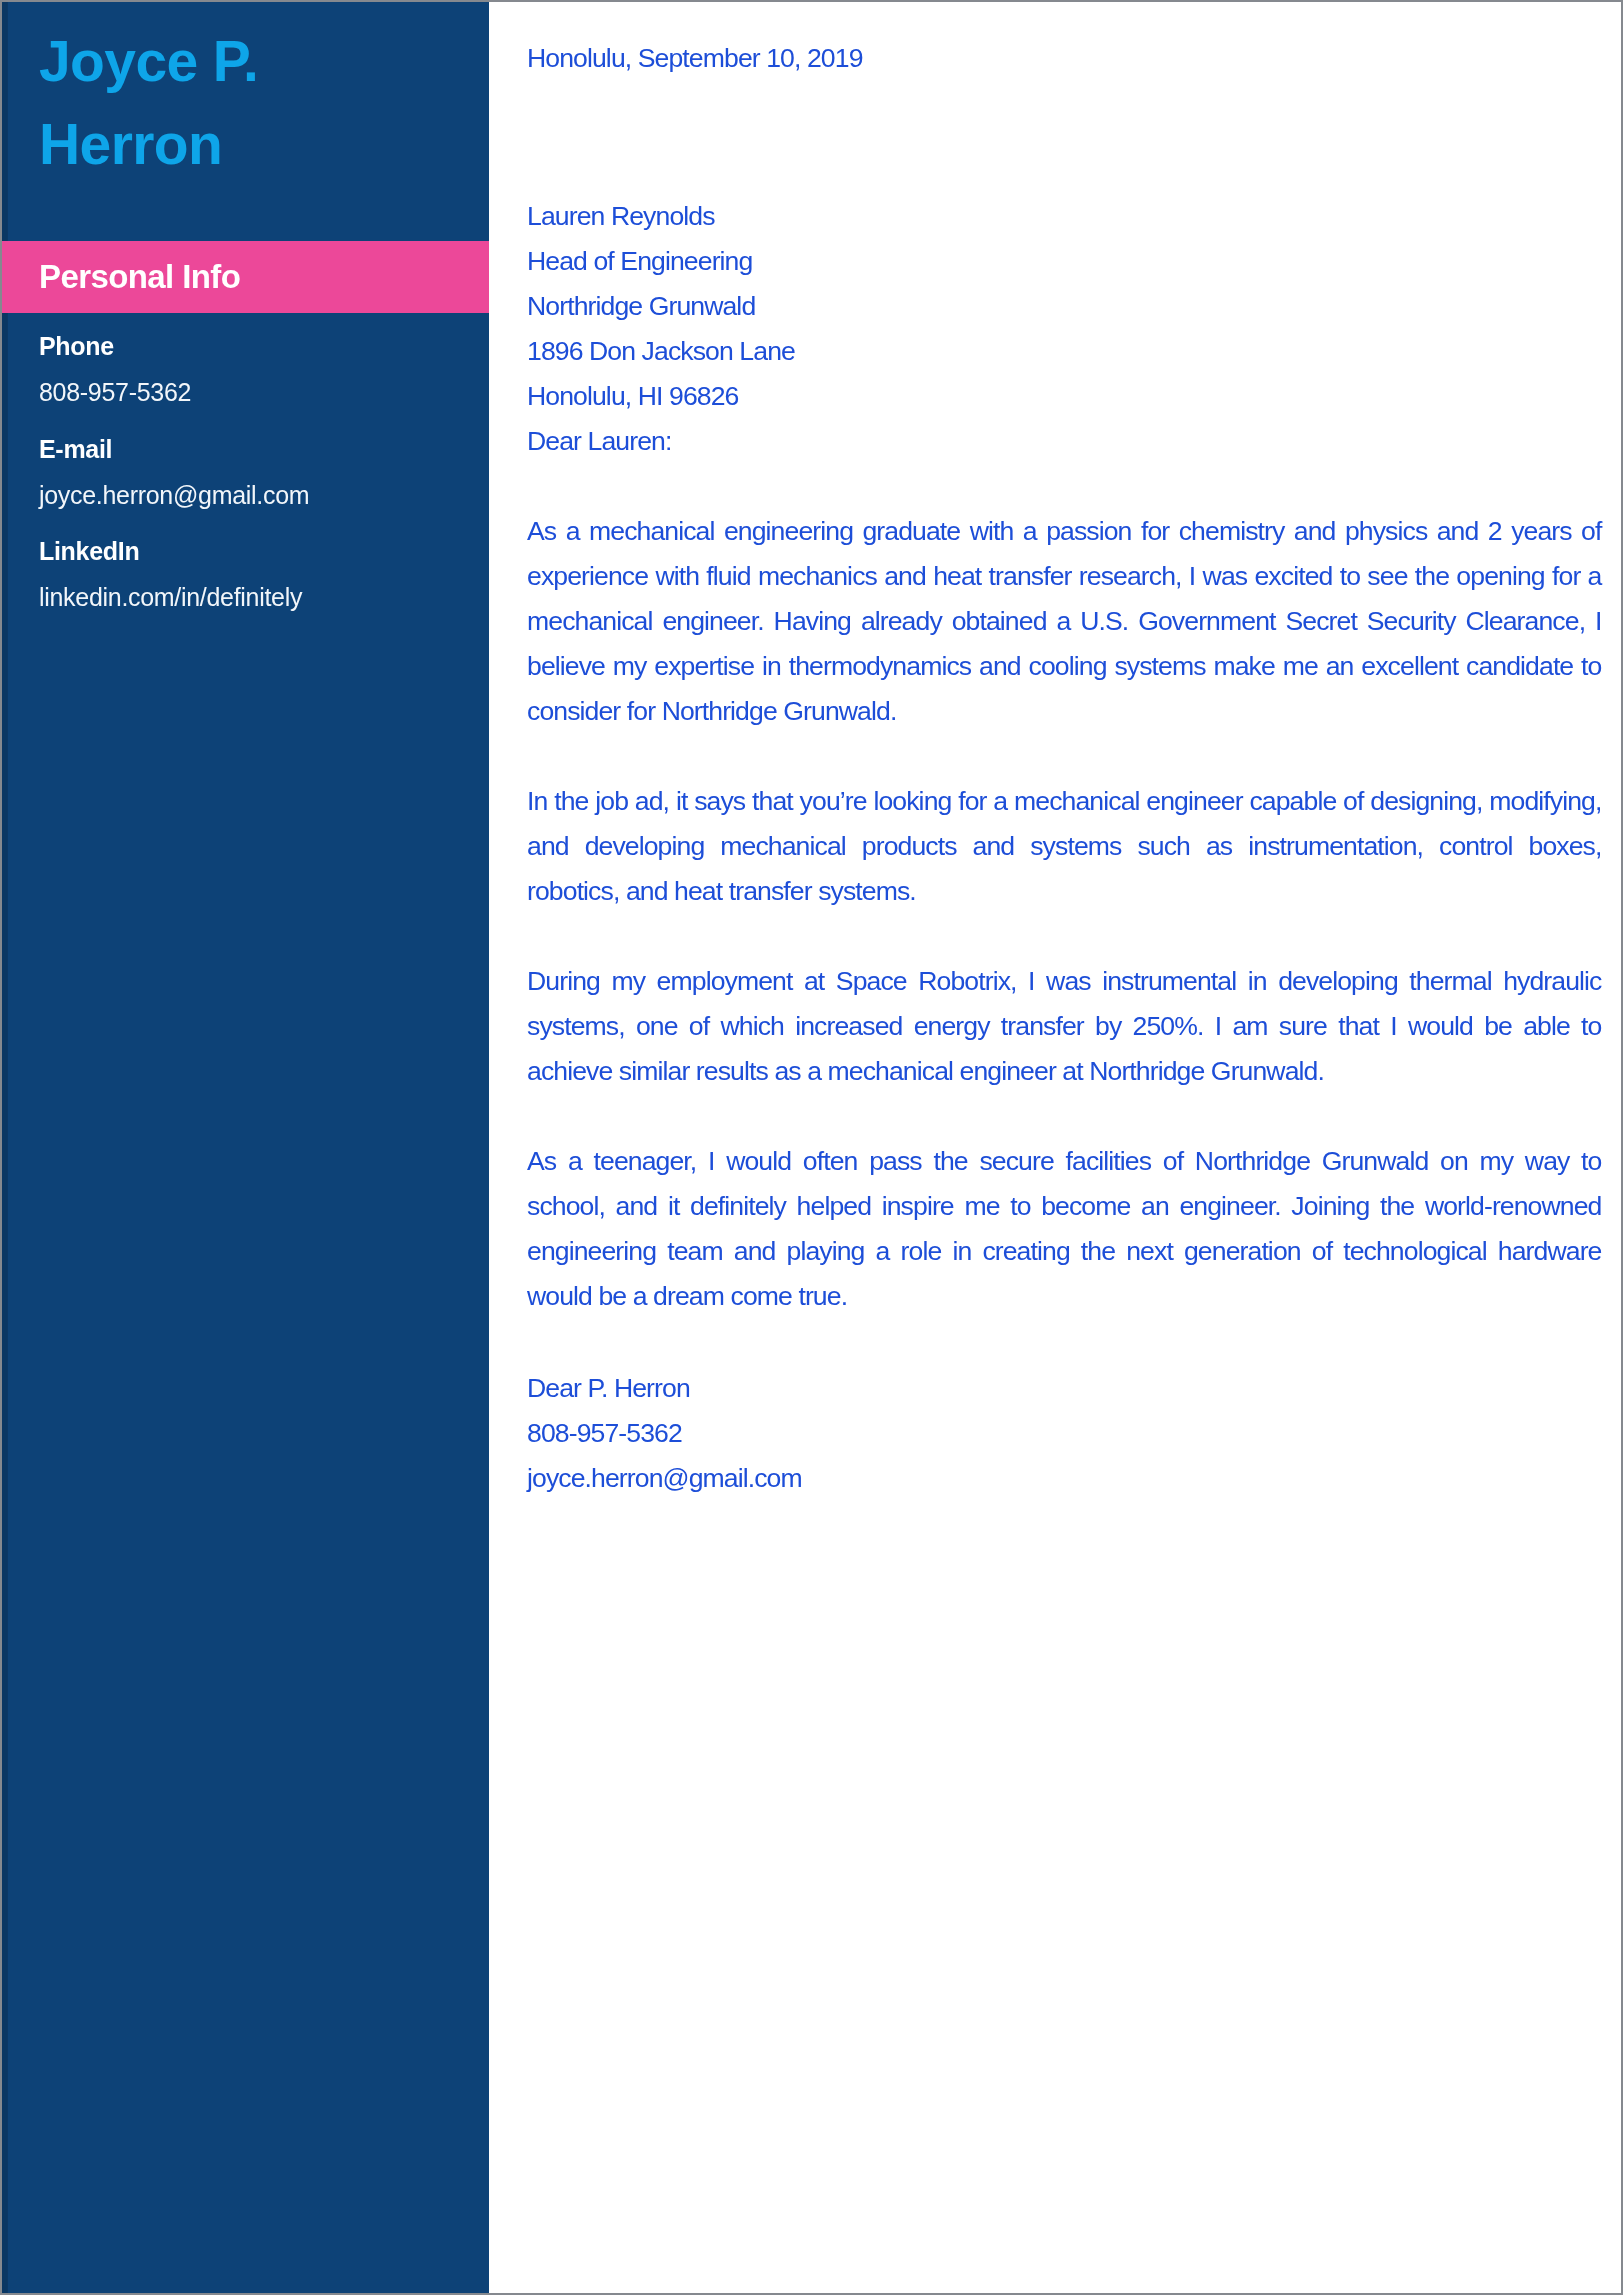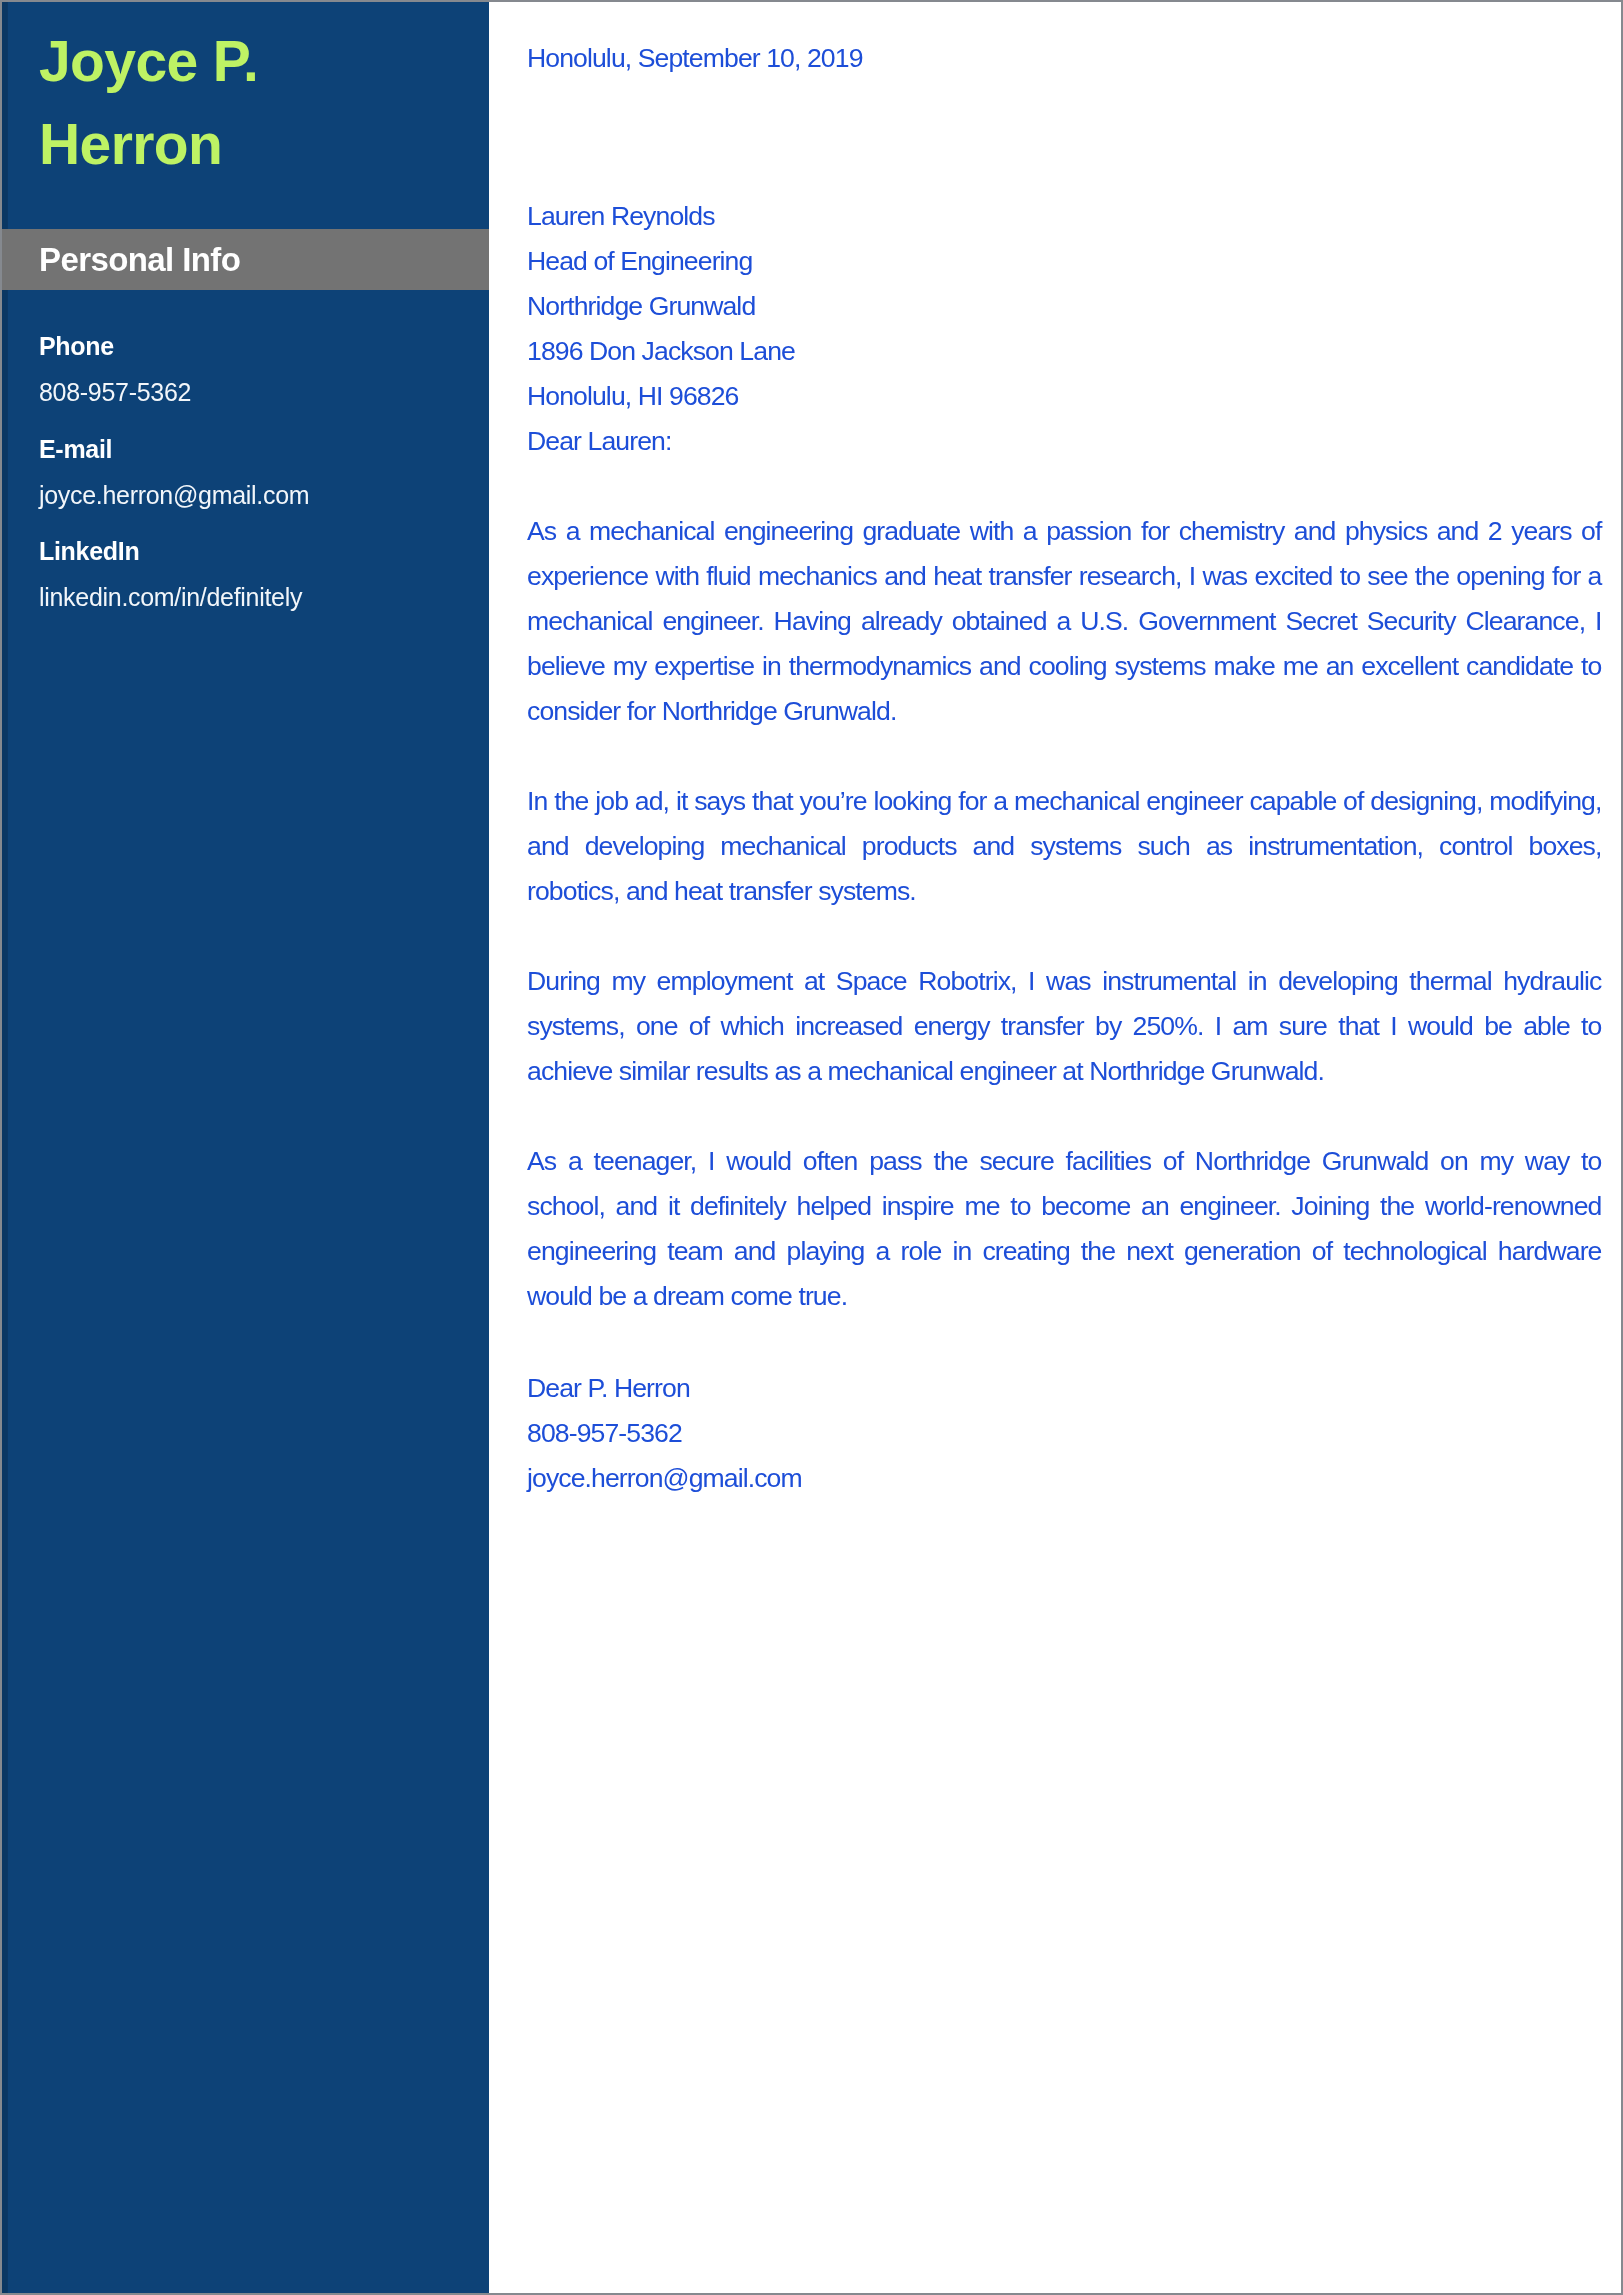--- a/index.html
+++ b/index.html
@@ -22,33 +22,33 @@
     position: absolute;
     left: 0;
     top: 0;
     bottom: 0;
     width: 487px;
     background: #0d4277;
     box-shadow: inset 5.9px 0 0 rgba(0, 0, 0, 0.16);
   }
   .sidebar-name {
     padding: 17.7px 23.6px 0 37px;
-    color: #bef264;
+    color: #0ea5e9;
     font-size: 57px;
     line-height: 83px;
     font-weight: bold;
     letter-spacing: -0.6px;
   }
   .personal-info-band {
     position: absolute;
     left: 0;
-    top: 227px;
+    top: 239px;
     width: 100%;
-    height: 61px;
-    background: #737373;
+    height: 72px;
+    background: #ec4899;
     display: flex;
     align-items: center;
     box-sizing: border-box;
     padding-left: 37px;
   }
   .personal-info-title {
     color: #ffffff;
     font-size: 33px;
     font-weight: bold;
     letter-spacing: -0.6px;

